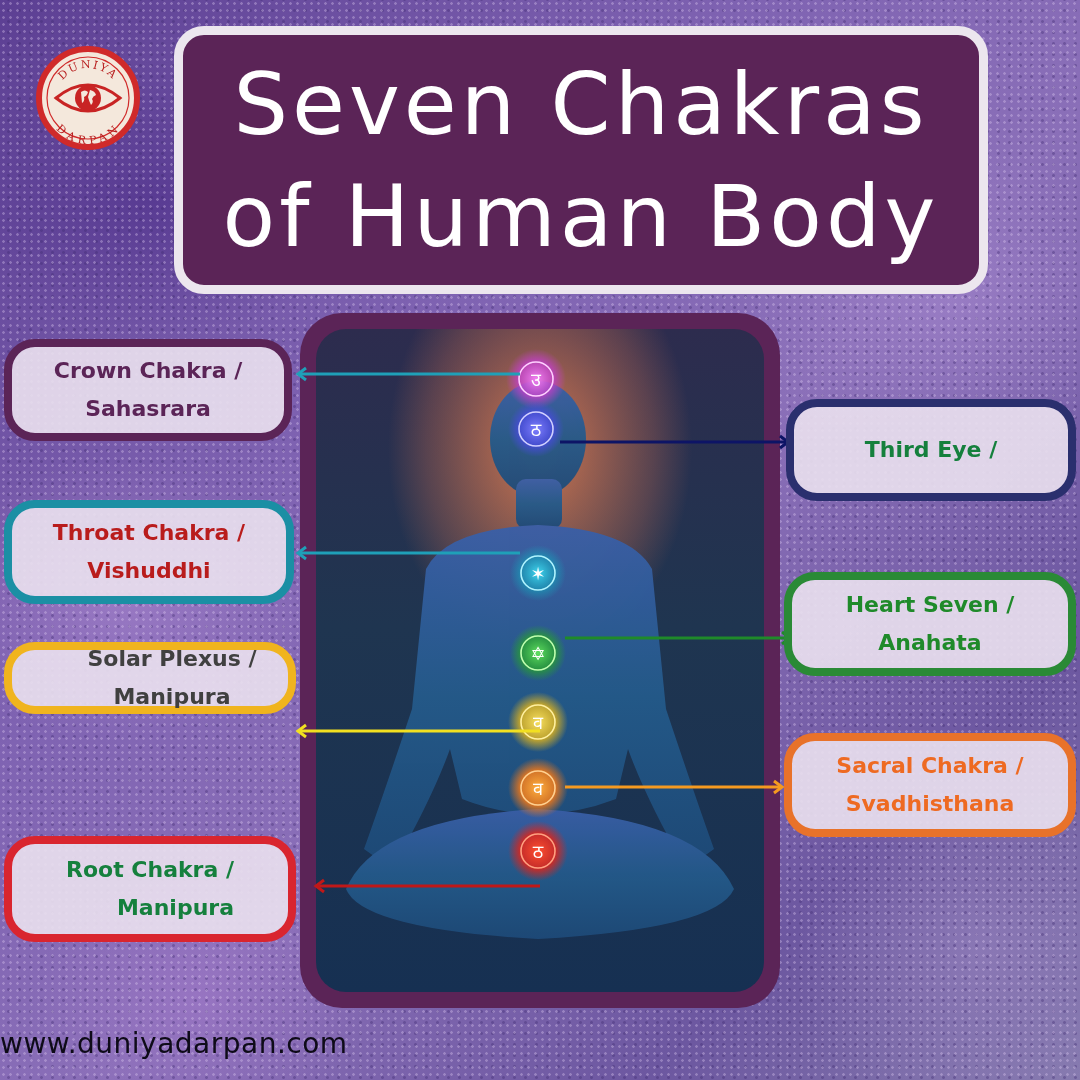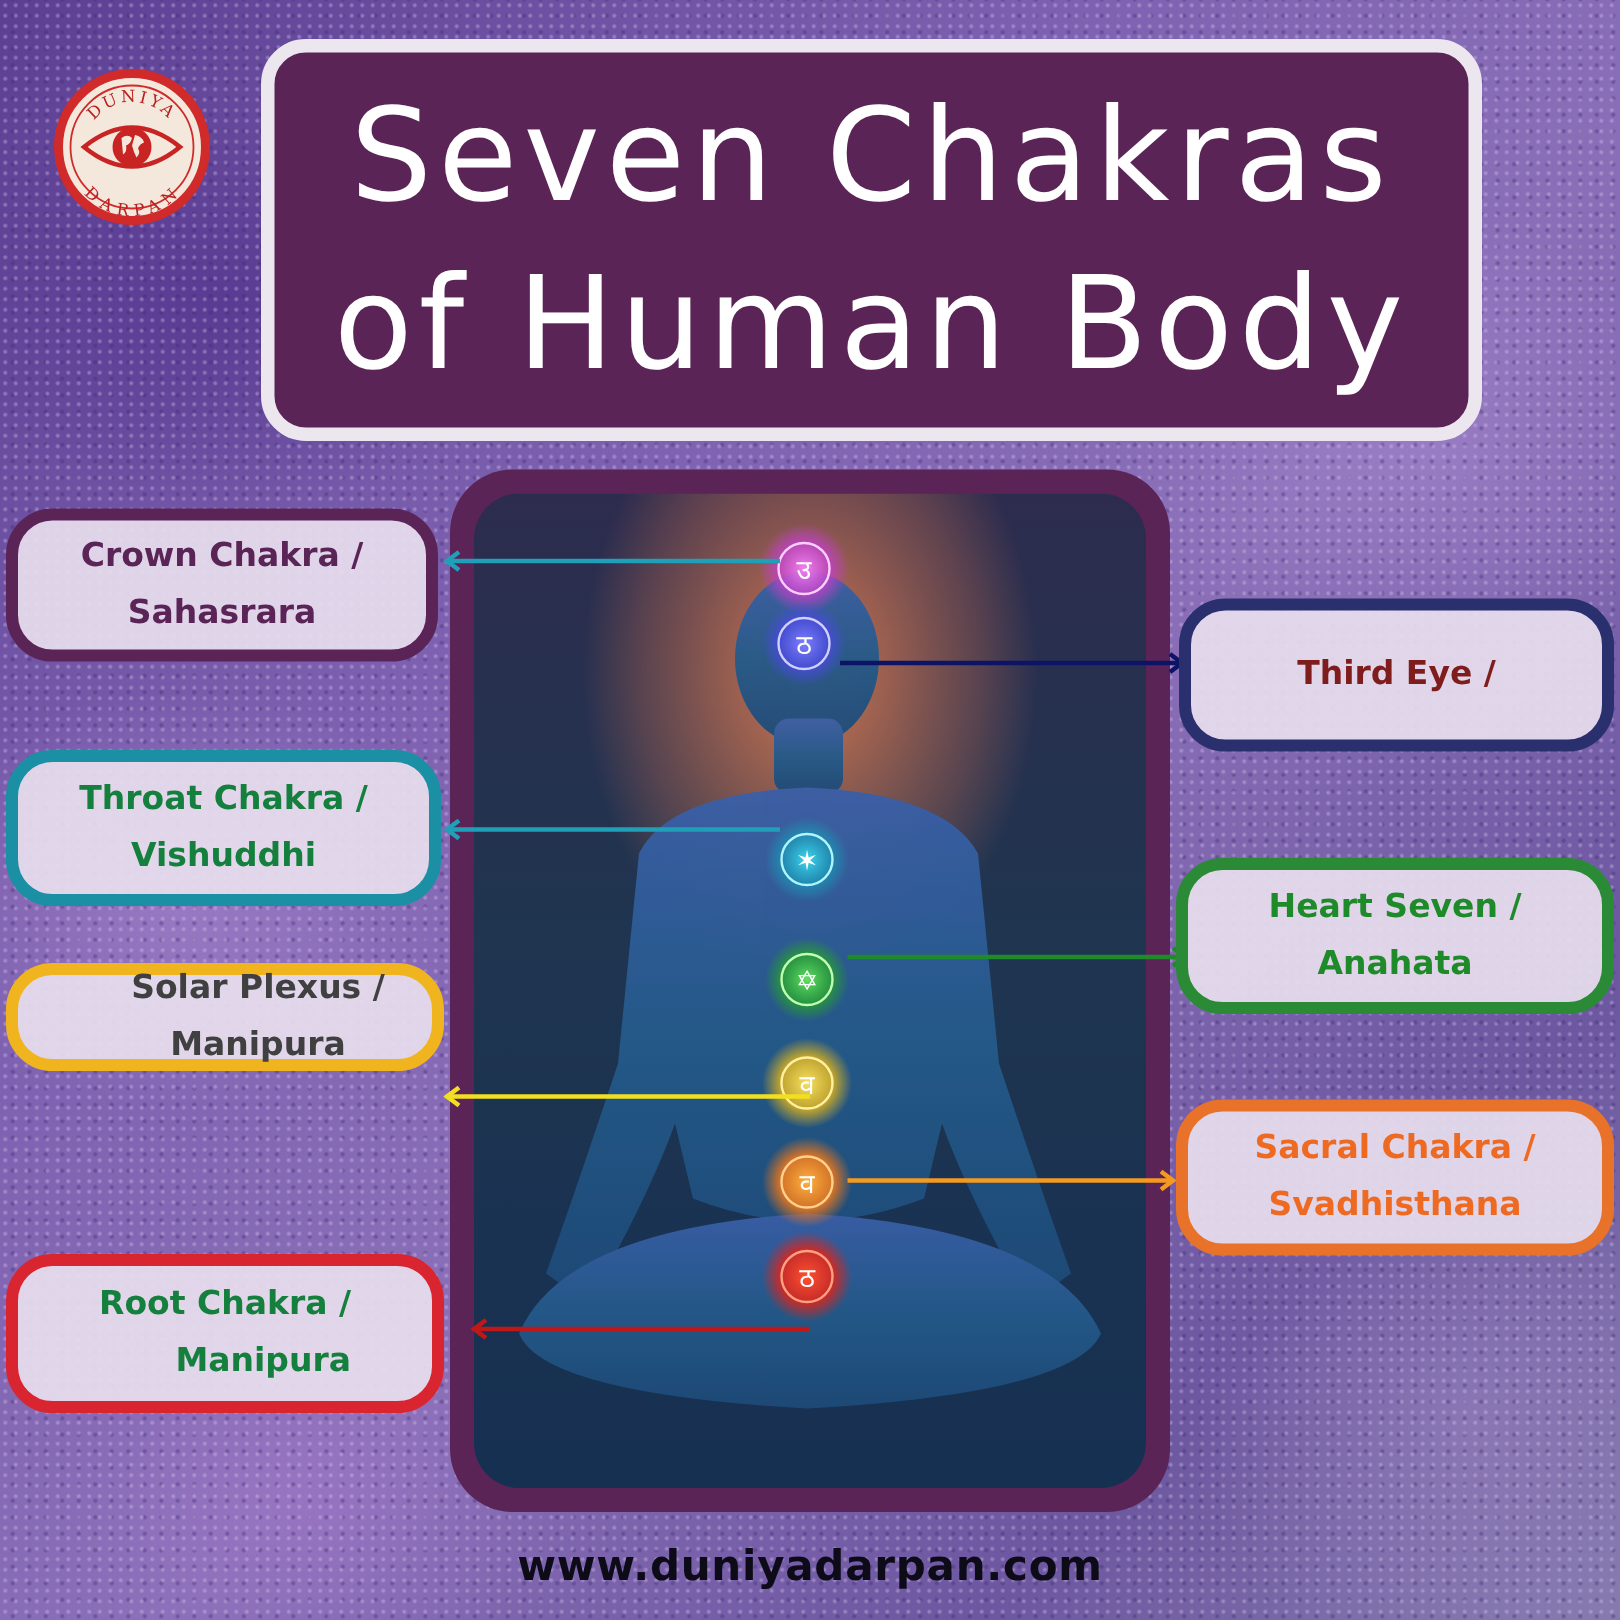--- a/index.html
+++ b/index.html
@@ -63,22 +63,22 @@
     background: rgba(232,222,238,0.92);
     display: flex; align-items: center; justify-content: center; text-align: center;
     font-family: "DejaVu Sans", sans-serif; font-weight: bold;
     font-size: 22px; line-height: 38px; border-radius: 31px;
   }
   .label-box span { display: block; }
 
   .arrows { position: absolute; inset: 0; pointer-events: none; }
 
   .footer-url {
-    position: absolute; left: 0; width: 1080px; top: 1027px; text-align: center;
-    font-family: "DejaVu Sans", sans-serif; font-weight: bold; font-size: 28px;
+    position: absolute; left: 0; width: 1080px; top: 1027px; 
+    font-family: "DejaVu Sans", sans-serif; font-weight: normal; font-size: 28px;
     color: #0e0b18; letter-spacing: 0.5px;
   }
 </style>
 </head>
 <body>
 
 <div class="speckle"></div>
 
 <div class="logo">
   <svg viewBox="0 0 92 92">
@@ -208,27 +208,27 @@
   </g>
 </svg>
 
 <div class="label-box" style="left:4px; top:339px; width:288px; height:102px; border:8px solid #5b2457; color:#5b2457;">
   <div>
     <span>Crown Chakra /</span>
     <span>Sahasrara</span>
   </div>
 </div>
 
-<div class="label-box" style="left:786px; top:399px; width:290px; height:102px; border:8px solid #2a2f6e; color:#7f1d1d;">
+<div class="label-box" style="left:786px; top:399px; width:290px; height:102px; border:8px solid #2a2f6e; color:#15803d;">
   <div>
     <span>Third Eye /</span>
   </div>
 </div>
 
-<div class="label-box" style="left:4px; top:500px; width:290px; height:104px; border:8px solid #1b8fa4; color:#15803d;">
+<div class="label-box" style="left:4px; top:500px; width:290px; height:104px; border:8px solid #1b8fa4; color:#b91c1c;">
   <div>
     <span>Throat Chakra /</span>
     <span>Vishuddhi</span>
   </div>
 </div>
 
 <div class="label-box" style="left:784px; top:572px; width:292px; height:104px; border:8px solid #2a8a36; color:#1f8a2a;">
   <div>
     <span>Heart Seven /</span>
     <span>Anahata</span>

